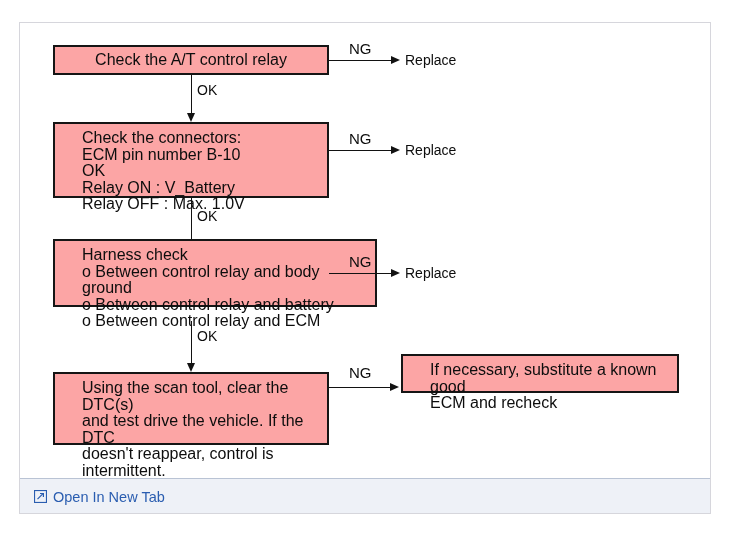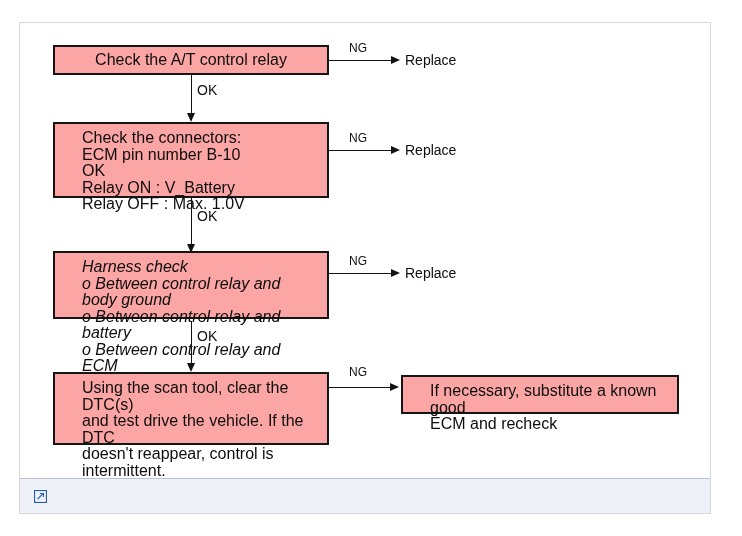--- a/index.html
+++ b/index.html
@@ -62,21 +62,21 @@
 
   
   .lbl {
     position: absolute;
     color: #0d0d0d;
     font-size: 14px;
     line-height: 15px;
     font-family: "Liberation Sans", sans-serif;
     white-space: nowrap;
   }
-  .lbl.bold-ng { font-size: 12px; }
+  .lbl.bold-ng { font-size: 15px; }
 
   
   .hline {
     position: absolute;
     height: 0;
     border-top: 1.6px solid #121212;
   }
   .vline {
     position: absolute;
     width: 0;
@@ -156,21 +156,21 @@
 
       <div class="hline" style="left:309px; top:127px; width:64px;"></div>
       <div class="arrow-right" style="left:371px; top:122.5px;"></div>
       <div class="lbl bold-ng" style="left:329px; top:108px;">NG</div>
       <div class="lbl" style="left:385px; top:120px;">Replace</div>
 
       <div class="vline" style="left:171px; top:175px; height:48px;"></div>
       <div class="arrow-down" style="left:166.6px; top:221px;"></div>
       <div class="lbl" style="left:177px; top:186px;">OK</div>
 
-      <div class="fbox left" style="left:33px; top:228px; width:276px; height:68px;font-style:italic;">Harness check
+      <div class="fbox left" style="left:33px; top:216px; width:324px; height:68px;">Harness check
 o Between control relay and body ground
 o Between control relay and battery
 o Between control relay and ECM</div>
 
       <div class="hline" style="left:309px; top:250px; width:64px;"></div>
       <div class="arrow-right" style="left:371px; top:245.5px;"></div>
       <div class="lbl bold-ng" style="left:329px; top:231px;">NG</div>
       <div class="lbl" style="left:385px; top:243px;">Replace</div>
 
       <div class="vline" style="left:171px; top:298px; height:44px;"></div>
@@ -179,34 +179,35 @@
 
       <div class="fbox left" style="left:33px; top:349px; width:276px; height:73px;">Using the scan tool, clear the DTC(s)
 and test drive the vehicle. If the DTC
 doesn't reappear, control is intermittent.
 And require further diagnosis.</div>
 
       <div class="hline" style="left:309px; top:364px; width:63px;"></div>
       <div class="arrow-right" style="left:370px; top:359.5px;"></div>
       <div class="lbl bold-ng" style="left:329px; top:342px;">NG</div>
 
-      <div class="fbox left" style="left:381px; top:352px; width:278px; height:39px;">If necessary, substitute a known good
+      <div class="fbox left" style="left:381px; top:331px; width:278px; height:39px;">If necessary, substitute a known good
 ECM and recheck</div>
 
     </div>
 
     <div class="toolbar">
 
       <a class="tool-link left-link" href="#">
         <span class="ic">
           <svg width="13" height="13" viewBox="0 0 13 13">
             <rect x="0.5" y="0.5" width="12" height="12" fill="none" stroke="#2a5db0" stroke-width="1.2"></rect>
             <path d="M3.5 9.2 L9 3.7" stroke="#2a5db0" stroke-width="1.2" fill="none"></path>
             <path d="M6 3.5 L9.4 3.5 L9.4 6.9" stroke="#2a5db0" stroke-width="1.2" fill="none"></path>
           </svg>
         </span>
+        <span>Open In New Tab</span>
       </a>
 
 
     </div>
 
   </div>
 </div>
 
 </body></html>

